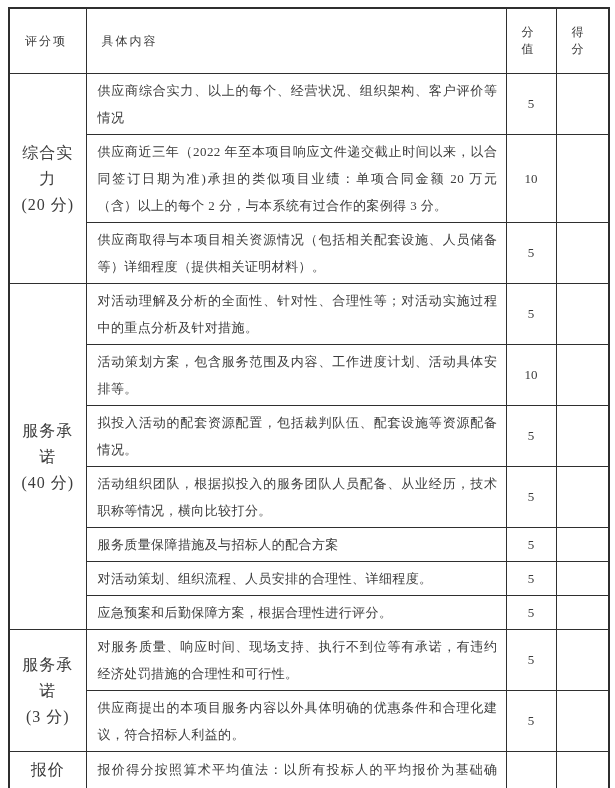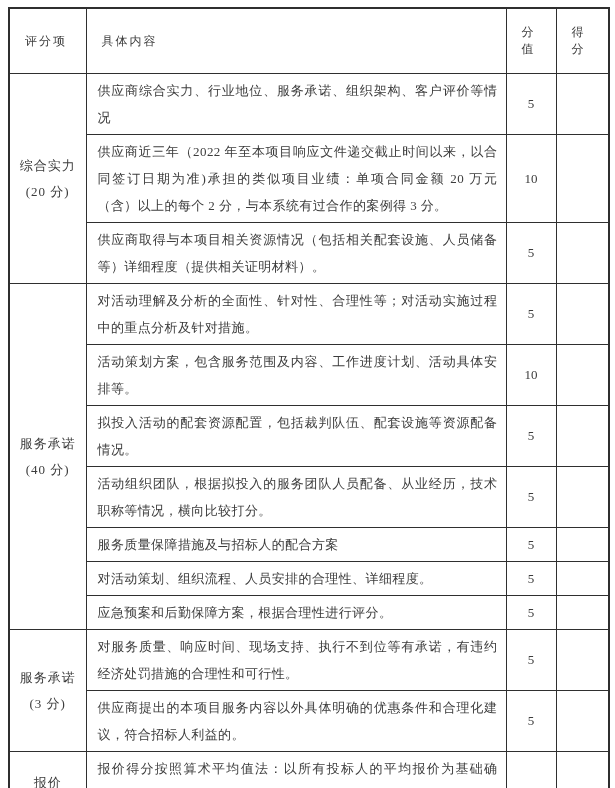--- a/index.html
+++ b/index.html
@@ -39,21 +39,21 @@
     letter-spacing:2px;
     text-align:left;
     padding:15px;
   }
   .col-item{width:77px;}
   .col-content{width:420px;}
   .col-score{width:50px;}
   .col-earned{width:53px;}
   td.category-cell{
     text-align:center;
-    font-size:13px;
+    font-size:16px;
     line-height:26px;
     letter-spacing:1px;
     padding:5px;
   }
   td.content-cell{
     font-size:13px;
     line-height:27px;
     letter-spacing:0.4px;
     text-align:justify;
     padding:3px 8px 3px 11px;
@@ -85,21 +85,21 @@
         <th>分值</th>
         <th>得分</th>
       </tr>
     </thead>
     <tbody id="table-body">
         <tr>
           <td class="category-cell" rowspan="3">
             <div>综合实力</div>
             <div>(20 分)</div>
           </td>
-          <td class="content-cell">供应商综合实力、行业地位、服务承诺、组织架构、客户评价等情况</td>
+          <td class="content-cell">供应商综合实力、以上的每个、经营状况、组织架构、客户评价等情况</td>
           <td class="score-cell">5</td>
           <td class="earned-cell"></td>
         </tr>
         <tr>
           <td class="content-cell">供应商近三年（2022 年至本项目响应文件递交截止时间以来，以合同签订日期为准)承担的类似项目业绩：单项合同金额 20 万元（含）以上的每个 2 分，与本系统有过合作的案例得 3 分。</td>
           <td class="score-cell">10</td>
           <td class="earned-cell"></td>
         </tr>
         <tr>
           <td class="content-cell">供应商取得与本项目相关资源情况（包括相关配套设施、人员储备等）详细程度（提供相关证明材料）。</td>

